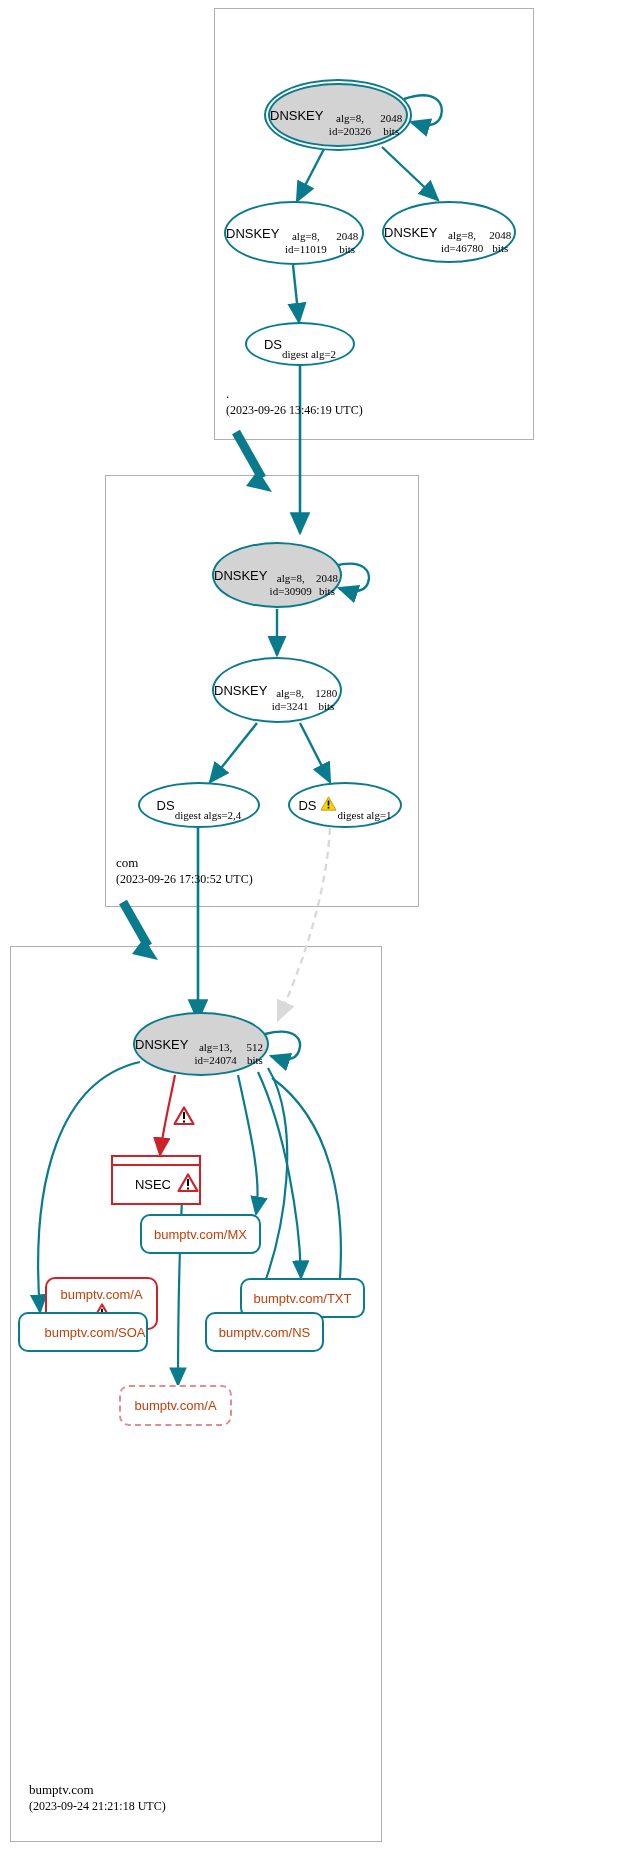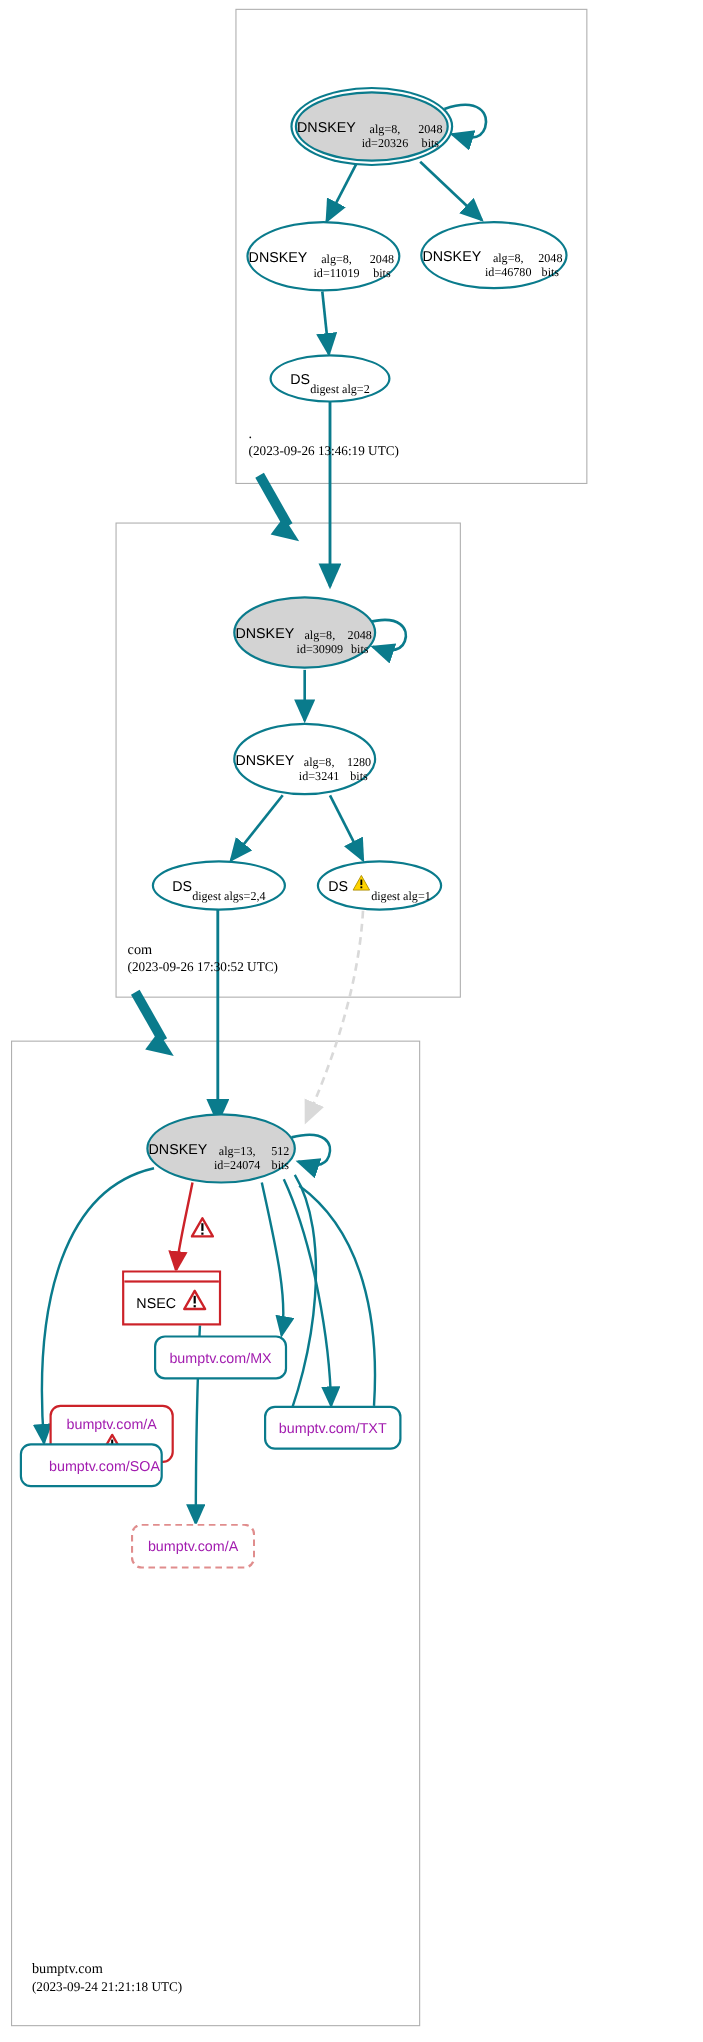--- a/index.html
+++ b/index.html
@@ -16,27 +16,27 @@
 
   .ell{border:2px solid #0a7b8c;border-radius:50%;background:#ffffff;box-sizing:border-box;}
   .ell.secure{background:#d3d3d3;}
   .ell.dbl{box-shadow:0 0 0 2px #ffffff, 0 0 0 4px #0a7b8c;}
 
   .t1{font-family:"Liberation Sans",sans-serif;font-size:13px;color:#000;line-height:15px;}
   .t2{font-family:"Liberation Serif",serif;font-size:11px;color:#000;line-height:13px;margin-top:20px;}
 
   .rrbox{position:absolute;border:2px solid #0a7b8c;border-radius:10px;background:#fff;
          display:flex;align-items:center;justify-content:center;box-sizing:border-box;}
-  .rrbox .lbl{font-family:"Liberation Sans",sans-serif;font-size:13px;color:#a21caf;}
+  .rrbox .lbl{font-family:"Liberation Sans",sans-serif;font-size:13px;color:#c2410c;}
   .rrbox.bad{border-color:#cc2229;flex-direction:column;}
   .rrbox.ghost{border:2px dashed #e08d8d;border-radius:10px;}
 
   .nsecbox{position:absolute;border:2px solid #cc2229;background:#fff;box-sizing:border-box;}
   .nsecbox .cap{height:7px;border-bottom:2px solid #cc2229;background:#fff;}
-  .nsecbox .body{display:flex;align-items:center;justify-content:center;gap:6px;height:calc(100% - 9px);}
+  .nsecbox .body{display:flex;align-items:center;justify-content:flex-end;gap:6px;height:calc(100% - 9px);}
 
   .warn{display:inline-block;}
   .zlabel-wrap{position:absolute;}
 </style>
 </head>
 <body>
 
 <div id="stage">
 
   <div class="zone-box" style="left:214px;top:8px;width:318px;height:430px;"></div>
@@ -213,20 +213,23 @@
   </div>
 
   <div class="rrbox" style="left:240px;top:1278px;width:125px;height:40px;">
     <span class="lbl">bumptv.com/TXT</span>
   </div>
 
   <div class="rrbox" style="left:18px;top:1312px;width:130px;height:40px;padding-left:24px;">
     <span class="lbl">bumptv.com/SOA</span>
   </div>
 
+  <div class="rrbox" style="left:205px;top:1312px;width:119px;height:40px;">
+    <span class="lbl">bumptv.com/NS</span>
+  </div>
 
   <div class="rrbox ghost" style="left:119px;top:1385px;width:113px;height:41px;">
     <span class="lbl">bumptv.com/A</span>
   </div>
 
   <div class="zlabel-wrap zone-label" style="left:29px;top:1782px;">
     <div class="zone-name">bumptv.com</div>
     <div class="zone-time">(2023-09-24 21:21:18 UTC)</div>
   </div>
 

